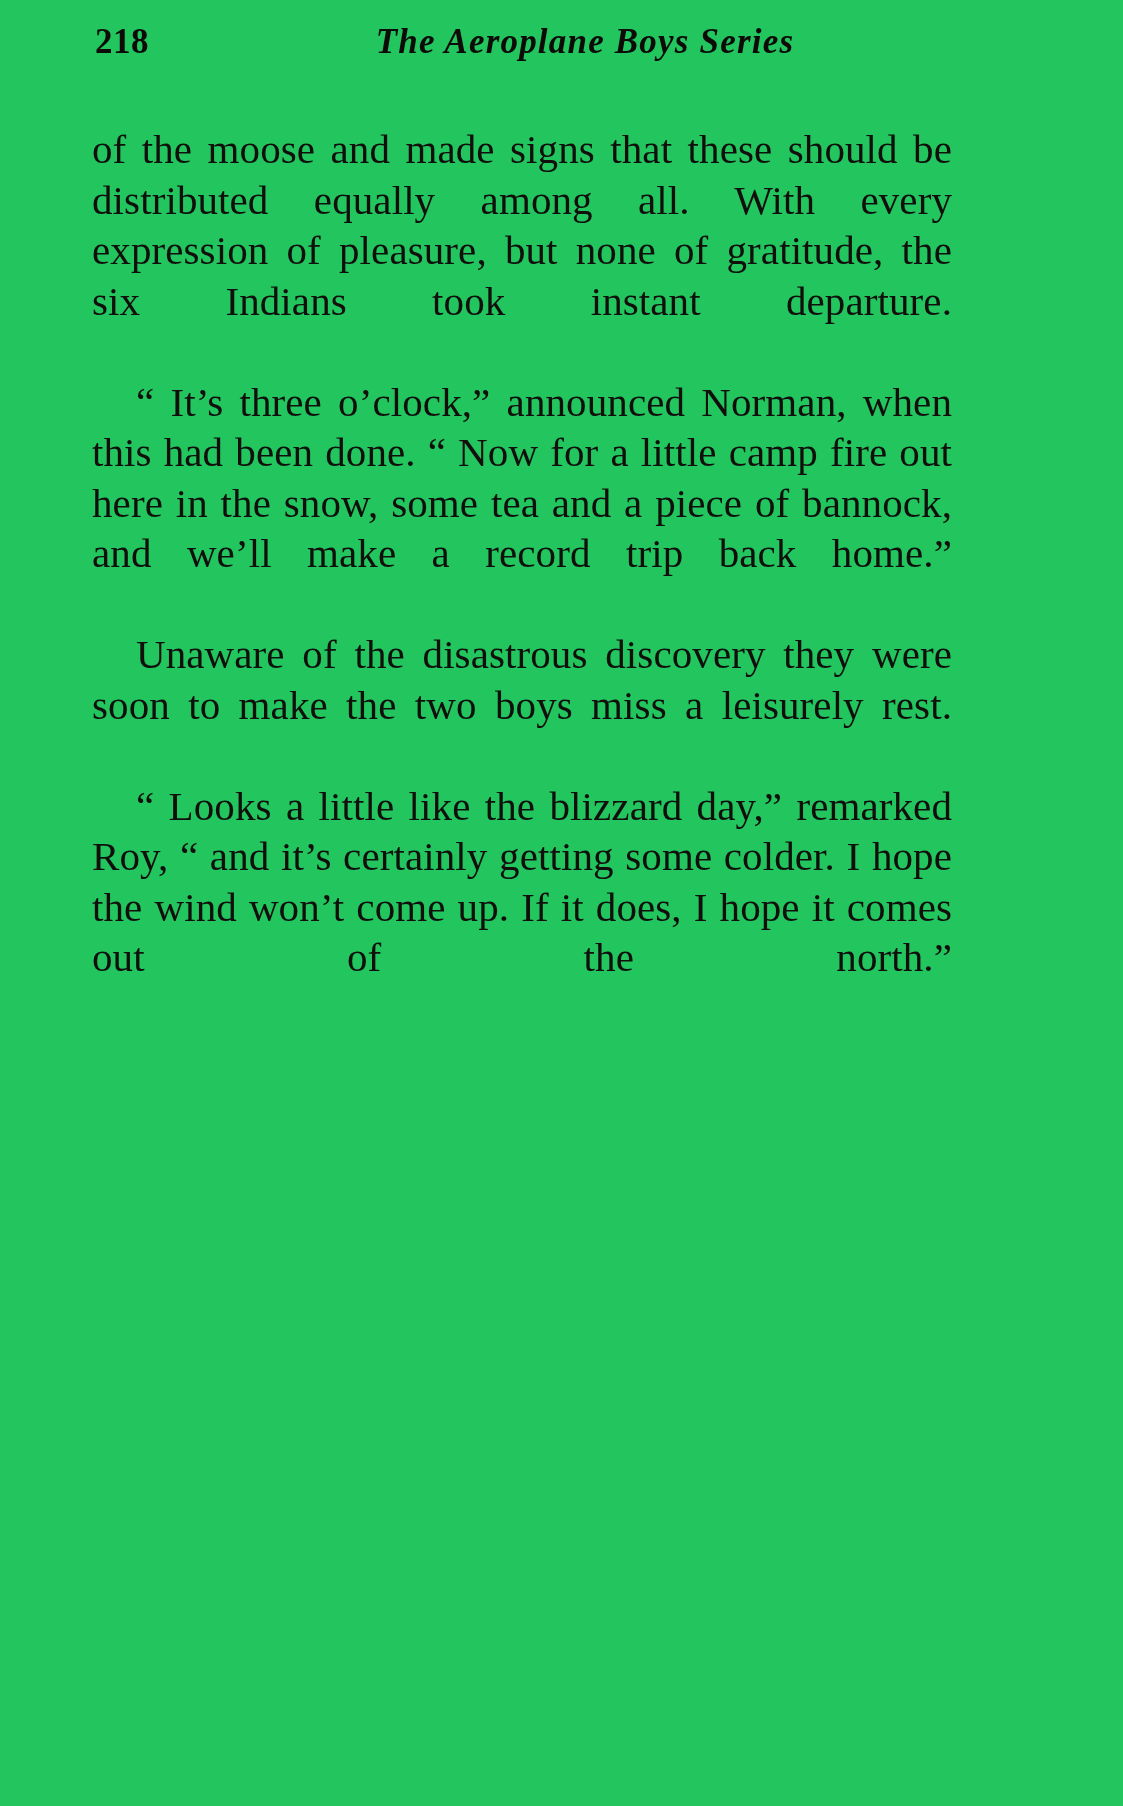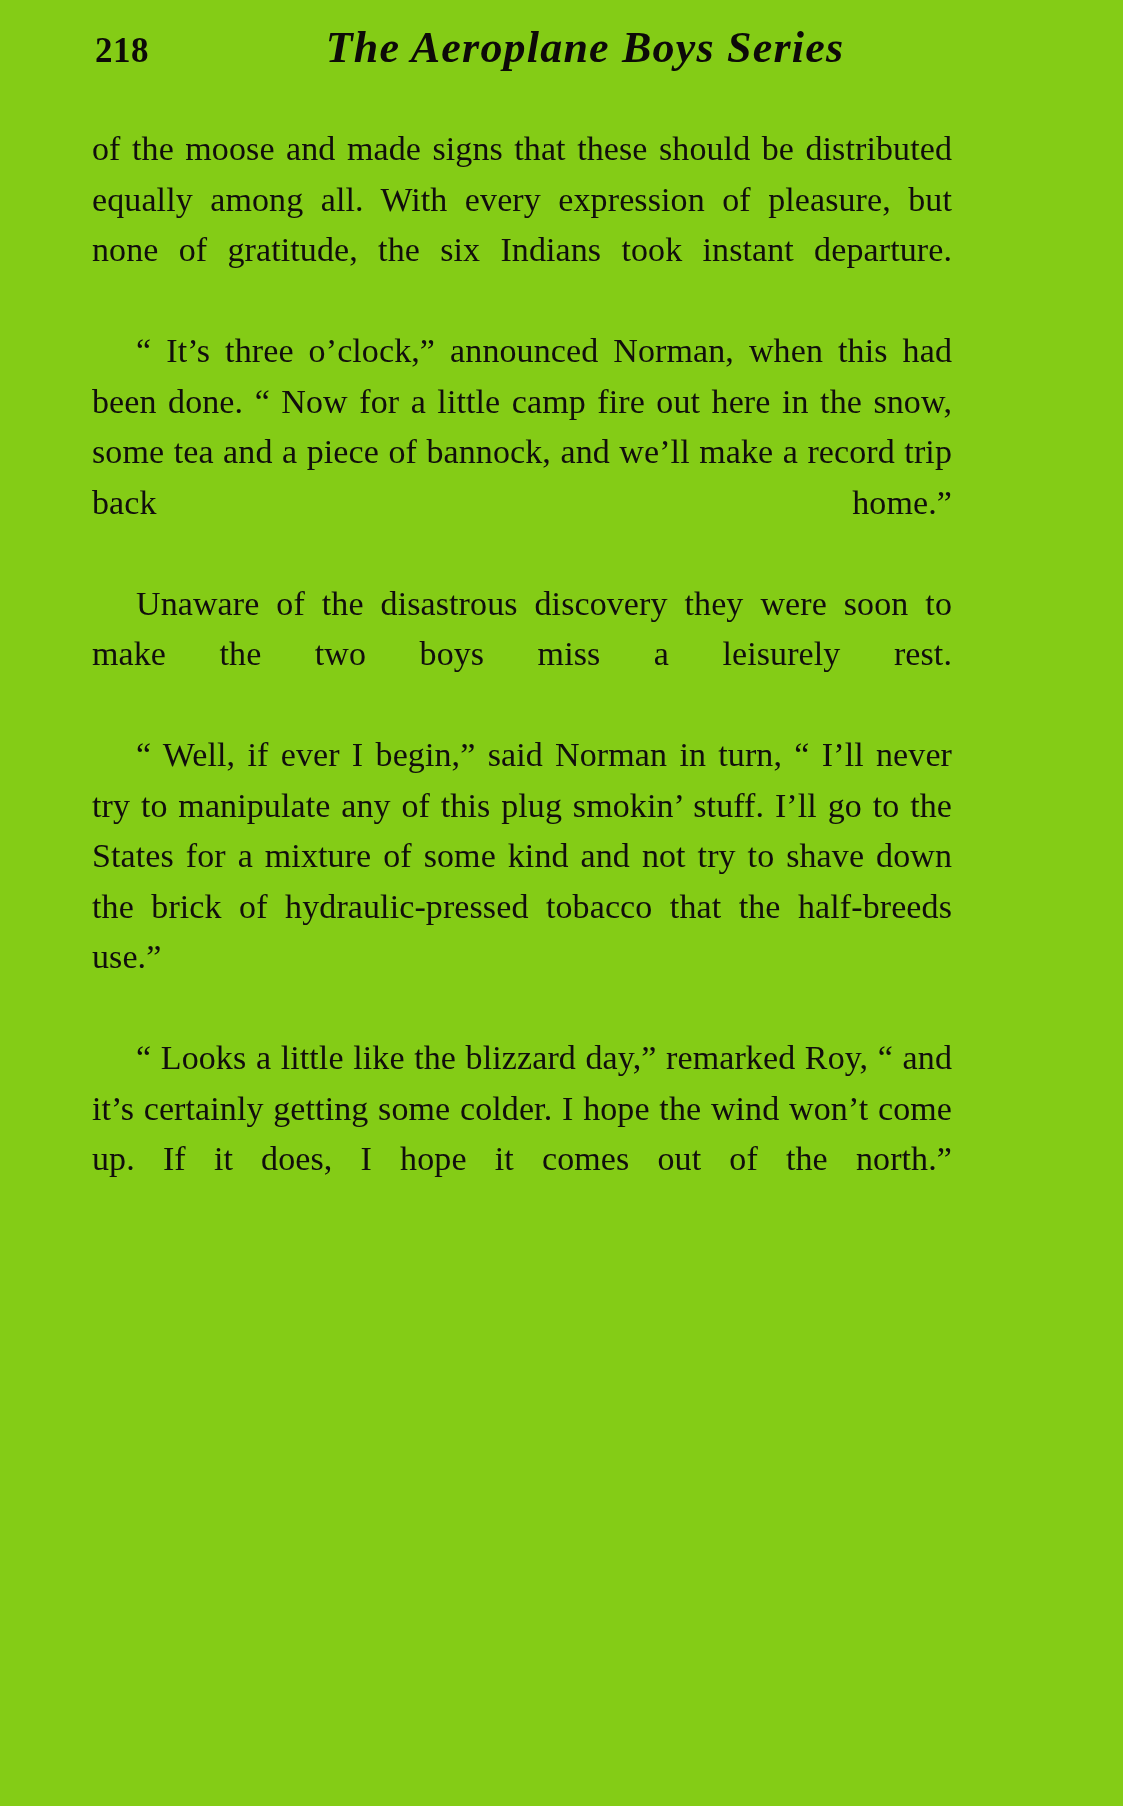--- a/index.html
+++ b/index.html
@@ -14,21 +14,21 @@
     color: #100d0b;
     position: relative;
     overflow: hidden;
   }
   .page {
     position: absolute;
     left: 0;
     top: 0;
     width: 1123px;
     height: 1806px;
-    background: #84cc16;
+    background: #22c55e;
   }
   .header {
     position: absolute;
     left: 95px;
     top: 22px;
     width: 930px;
     height: 60px;
     display: flex;
     align-items: baseline;
   }
@@ -37,37 +37,37 @@
     font-weight: bold;
     font-size: 35px;
     letter-spacing: 0.5px;
     color: #0d0a08;
     width: 120px;
   }
   .running-title {
     font-family: "Liberation Serif", "DejaVu Serif", serif;
     font-style: italic;
     font-weight: bold;
-    font-size: 44px;
+    font-size: 35px;
     letter-spacing: 1.2px;
     color: #0d0a08;
     flex: 1;
     text-align: center;
     padding-right: 70px;
     white-space: nowrap;
   }
   .body-text {
     position: absolute;
     left: 92px;
     top: 124px;
     width: 860px;
   }
   p.para {
     margin: 0;
-    font-size: 34px;
+    font-size: 41px;
     line-height: 50.5px;
     text-align: justify;
     text-justify: inter-word;
     letter-spacing: 0.1px;
     word-spacing: 0.5px;
     color: #110e0c;
   }
   p.para.indent {
     text-indent: 44px;
   }
@@ -85,17 +85,16 @@
 
   <div class="header">
     <div class="folio">218</div>
     <div class="running-title">The Aeroplane Boys Series</div>
   </div>
 
   <div class="body-text">
     <p class="para">of the moose and made signs that these should be distributed equally among all.  With every expression of pleasure, but none of gratitude, the six Indians took instant departure.</p>
     <p class="para indent">“ It’s three o’clock,” announced Norman, when this had been done.  “ Now for a little camp fire out here in the snow, some tea and a piece of bannock, and we’ll make a record trip back home.”</p>
     <p class="para indent">Unaware of the disastrous discovery they were soon to make the two boys miss a leisurely rest.</p>
-    <p class="para indent">“ Well, if ever I begin,” said Norman in turn, “ I’ll never try to manipulate any of this plug smokin’ stuff.  I’ll go to the States for a mixture of some kind and not try to shave down the brick of hydraulic-pressed tobacco that the half-breeds use.”</p>
     <p class="para indent">“ Looks a little like the blizzard day,” remarked Roy, “ and it’s certainly getting some colder.  I hope the wind won’t come up.  If it does, I hope it comes out of the north.”</p>
   </div>
 
 </div>
 
 </body></html>

